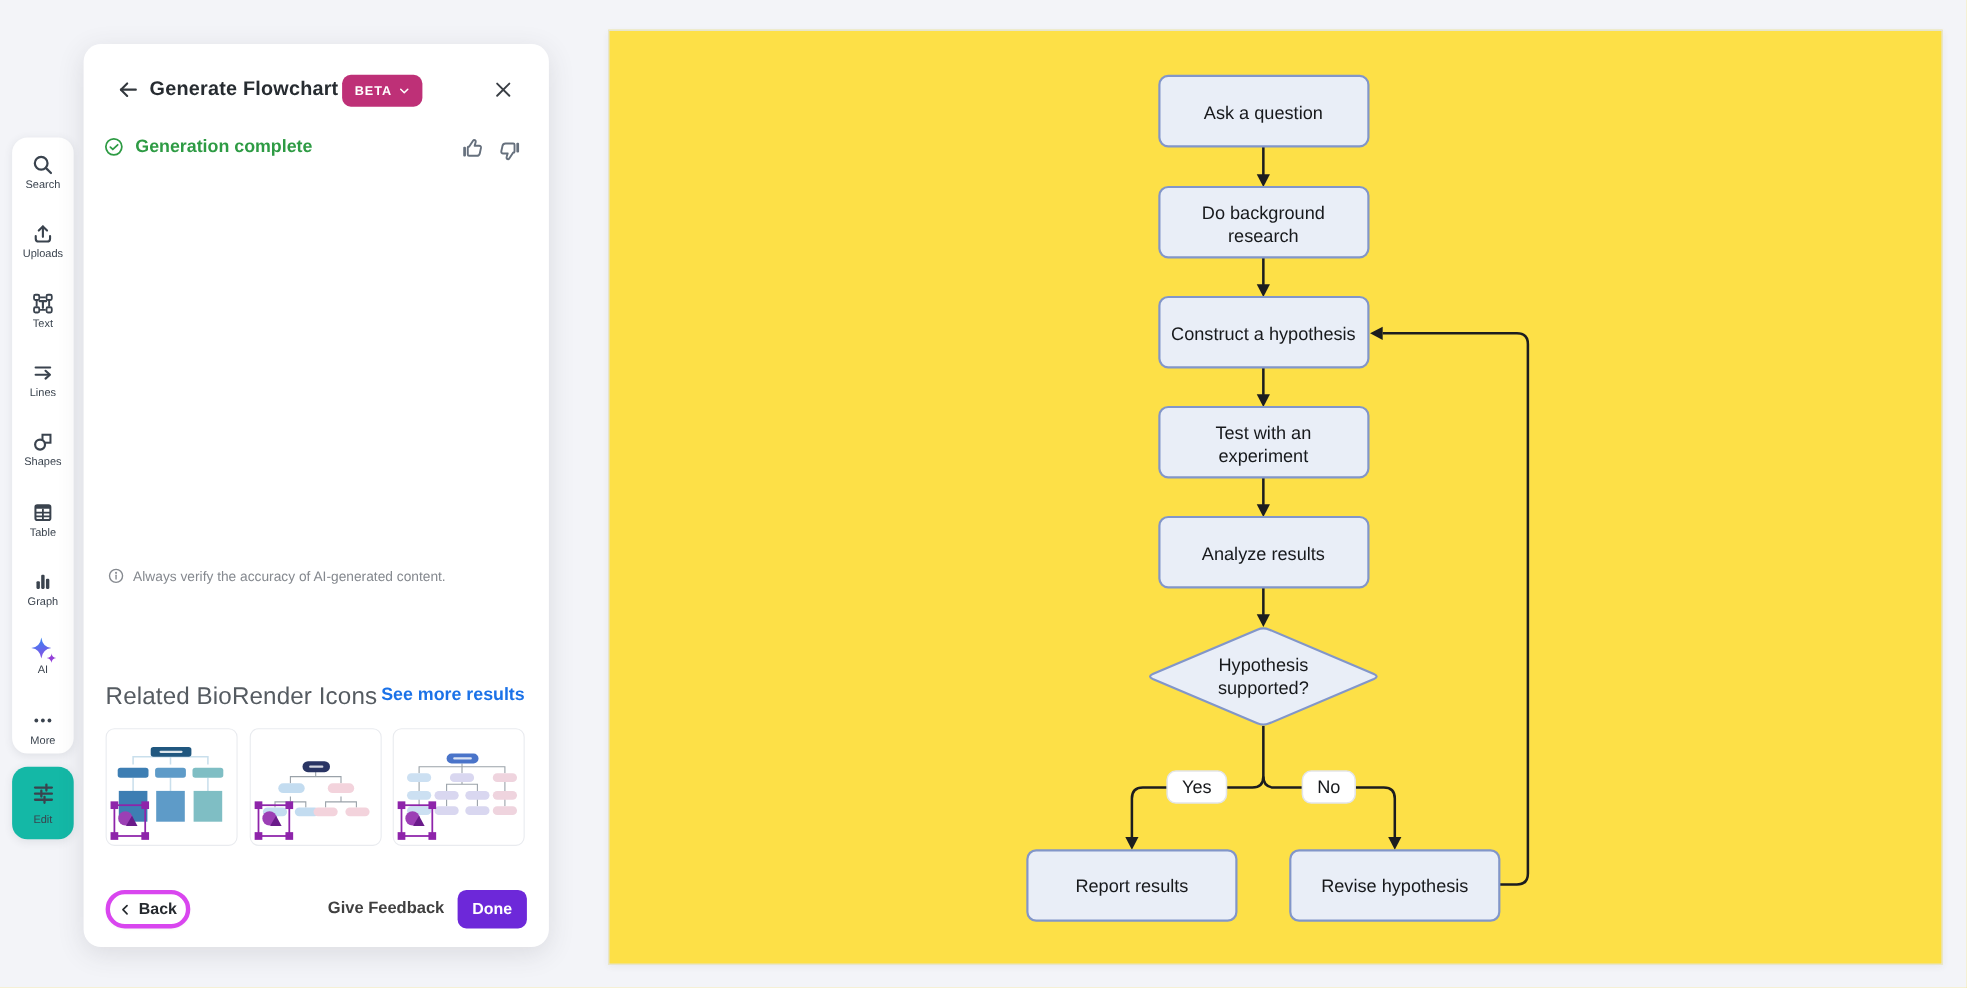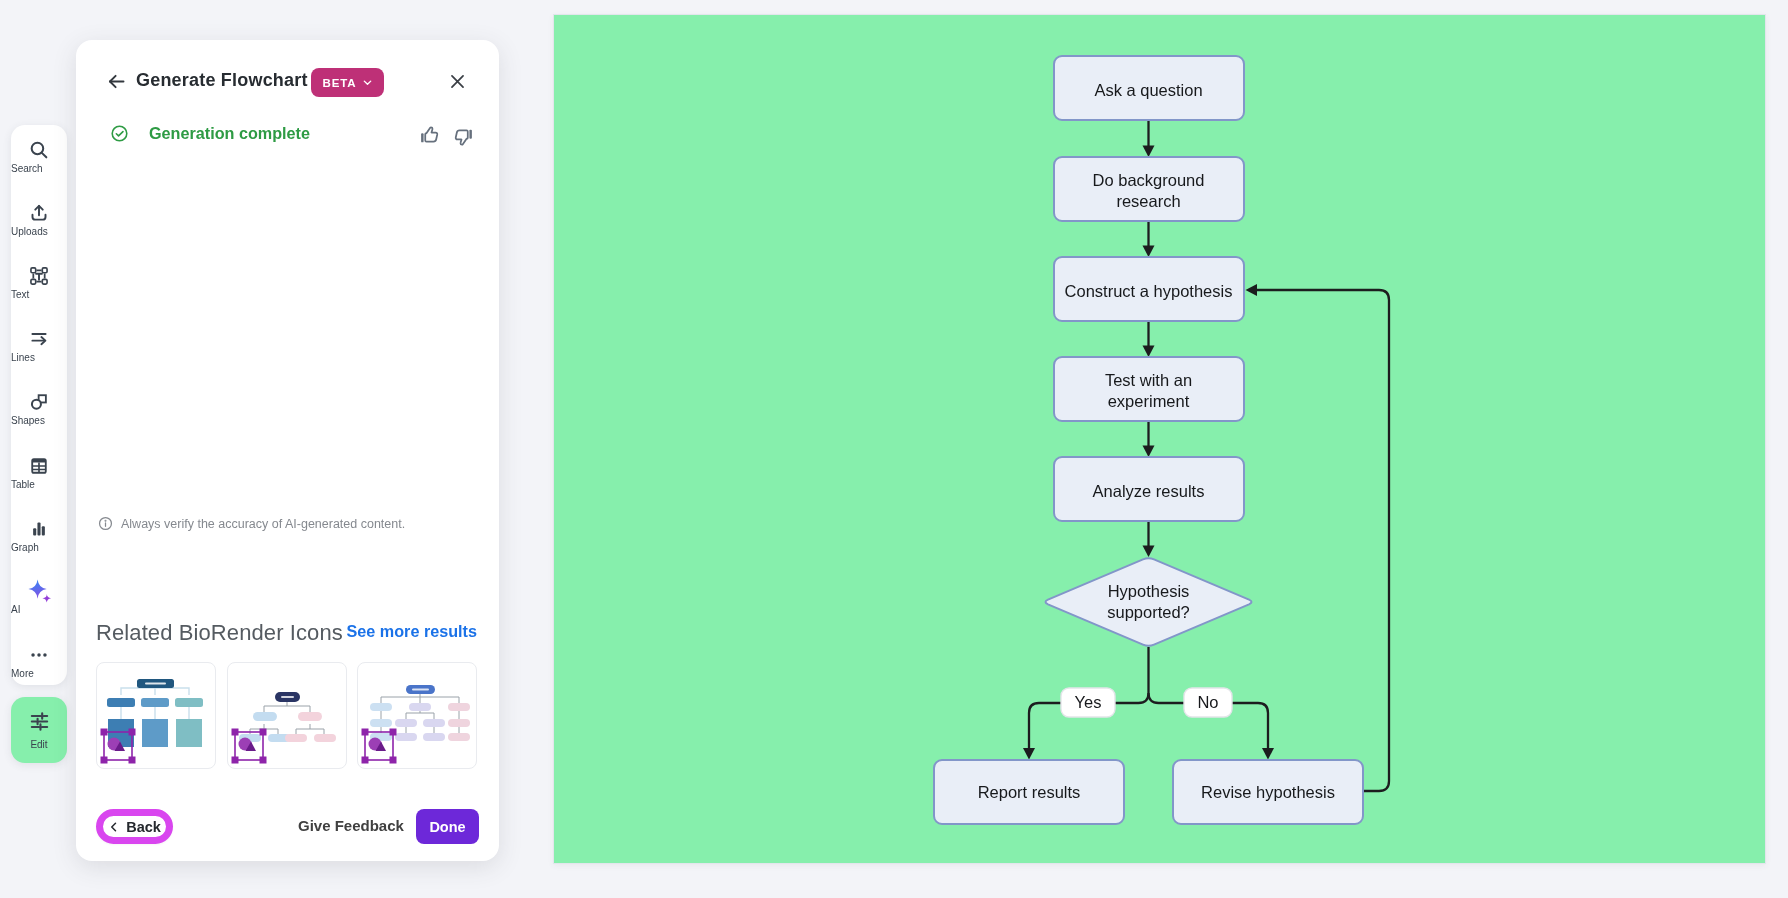--- a/index.html
+++ b/index.html
@@ -3,50 +3,50 @@
 <meta charset="utf-8">
 <style>
   * { margin:0; padding:0; box-sizing:border-box; }
   html,body { width:1788px; height:898px; overflow:hidden; }
   body { background:#F3F4F8; font-family:"Liberation Sans", sans-serif; position:relative; }
   .abs { position:absolute; }
 
   
   .sidebar { left:11px; top:125px; width:56px; height:560px; background:#fff; border-radius:14px;
              box-shadow:0 2px 8px rgba(55,65,81,.10); }
-  .sb-item { position:absolute; left:0; width:56px; color:#3A434E; }
+  .sb-item { position:absolute; left:0; width:56px; text-align:center; color:#3A434E; }
   .sb-item svg { display:block; margin:0 auto; }
   .sb-label { font-size:10px; font-weight:500; color:#3A434E; margin-top:2px; display:block; }
-  .editcard { left:11px; top:697px; width:56px; height:66px; background:#86efac; border-radius:14px;
+  .editcard { left:11px; top:697px; width:56px; height:66px; background:#14b8a6; border-radius:14px;
               box-shadow:0 2px 8px rgba(55,65,81,.10); text-align:center; padding-top:13px; color:#3A434E;}
 
   
   .panel { left:76px; top:40px; width:423px; height:821px; background:#fff; border-radius:16px;
            box-shadow:0 6px 24px rgba(60,64,67,.13); }
   .p-title { left:60px; top:30px; font-size:18px; font-weight:700; color:#272C31; letter-spacing:.2px;}
   .beta { left:235px; top:28px; width:73px; height:29px; background:#BE3077; border-radius:8px;
           color:#fff; display:flex; align-items:center; justify-content:center; gap:5px;
           font-size:11.5px; font-weight:700; letter-spacing:.9px; }
-  .genrow { left:34px; top:84px; display:flex; align-items:center; gap:20px; }
+  .genrow { left:18px; top:84px; display:flex; align-items:center; gap:10px; }
   .gentxt { color:#2E9B44; font-size:16.2px; font-weight:700; }
   .txtarea { left:20px; top:123px; width:384px; height:338px; background:#F6F7FA; border:1px solid #E8EAEF;
              border-radius:10px; padding:19px 21px; font-size:17.5px; line-height:26.8px; color:#5B6168; }
   .inforow { left:22px; top:476px; display:flex; align-items:flex-end; gap:8px; color:#85898F; font-size:12.5px; }
   .related { left:20px; top:580px; font-size:22px; color:#555B61; font-weight:400; letter-spacing:.1px; }
   .seemore { right:22px; top:582px; font-size:16.2px; color:#1B72E8; font-weight:700; }
   .card { top:622px; width:120px; height:107px; background:#fff; border:1px solid #E9EBEF; border-radius:8px; }
-  .backbtn { left:20px; top:769px; width:77px; height:35px; border:7px solid #d946ef; border-radius:18px;
+  .backbtn { left:20px; top:769px; width:77px; height:35px; border:4px solid #d946ef; border-radius:18px;
              background:#fff; display:flex; align-items:center; justify-content:center; gap:6px;
              font-size:14.5px; font-weight:700; color:#25292E; box-shadow:0 1px 2px rgba(0,0,0,.04); }
   .feedback { left:222px; top:777px; font-size:15px; font-weight:700; color:#404040; }
   .donebtn { left:340px; top:769px; width:63px; height:35px; border-radius:8px; background:#6d28d9;
              color:#fff; font-size:14.5px; font-weight:700; display:flex; align-items:center; justify-content:center; }
 
   
-  .canvas { left:553px; top:14px; width:1213px; height:850px; background:#86efac; border:1px solid #E2E6EC;
+  .canvas { left:553px; top:27px; width:1213px; height:850px; background:#fde047; border:1px solid #E2E6EC;
             box-shadow:0 2px 6px rgba(60,64,67,.06); }
 </style>
 </head>
 <body>
 
 <div class="abs sidebar" id="sidebar">
   <div class="sb-item" style="top:14px">
     <svg width="22" height="22" viewBox="0 0 24 24" fill="none" stroke="#3A434E" stroke-width="2.2" stroke-linecap="round">
       <circle cx="10.3" cy="10.3" r="6.3"></circle>
         <path d="M15.1 15.1L20 20"></path>

